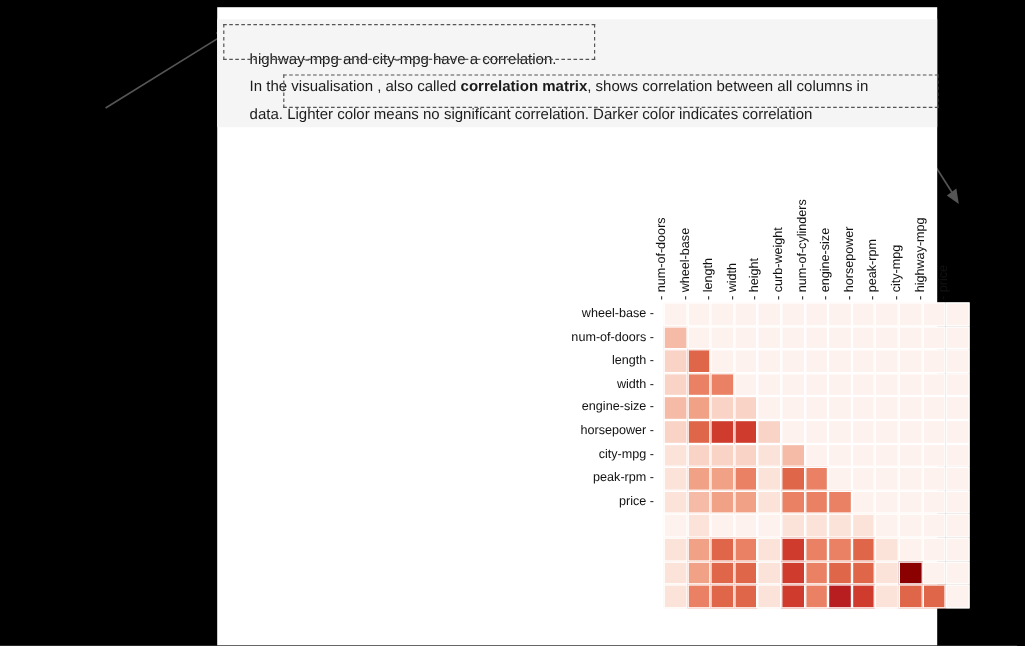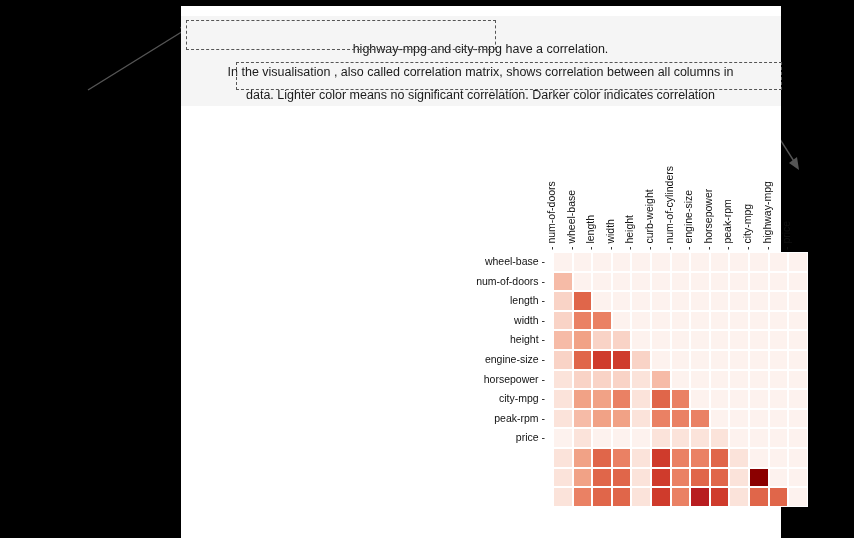--- a/index.html
+++ b/index.html
@@ -37,22 +37,22 @@
   }
   #text-lines {
     position: absolute;
     left: 27px;
     top: 22px;
     width: 545px;
     color: #1b1b1b;
     font-size: 12.5px;
     line-height: 23px;
   }
-  #text-lines div { white-space: nowrap; text-align: center; }
-  #text-lines b { font-weight: normal; margin-top: 24px; }
+  #text-lines div { white-space: nowrap; }
+  #text-lines b { font-weight: bold; margin-top: 24px; }
 
   
   .dashed-box {
     position: absolute;
     border: 1px dashed #555;
     box-sizing: border-box;
     pointer-events: none;
   }
   #dash-1 { left: 186px; top: 20px; width: 310px; height: 30px; }
   #dash-2 { left: 236px; top: 62px; width: 546px; height: 28px; }
@@ -169,21 +169,20 @@
         <div class="col-label" style="left: 180.4px;">- peak-rpm</div>
         <div class="col-label" style="left: 200px;">- city-mpg</div>
         <div class="col-label" style="left: 219.6px;">- highway-mpg</div>
         <div class="col-label" style="left: 239.2px;">- price</div>
       </div>
     <div id="row-labels">
         <div class="row-label">wheel-base -</div>
         <div class="row-label">num-of-doors -</div>
         <div class="row-label">length -</div>
         <div class="row-label">width -</div>
-        <div class="row-label">height -</div>
         <div class="row-label">engine-size -</div>
         <div class="row-label">horsepower -</div>
         <div class="row-label">city-mpg -</div>
         <div class="row-label">peak-rpm -</div>
         <div class="row-label">price -</div>
       </div>
     <div id="grid">
         <div class="grid-row">
           <div class="cell" style="background: rgb(253, 242, 238);"></div>
           <div class="cell" style="background: rgb(253, 242, 238);"></div>

